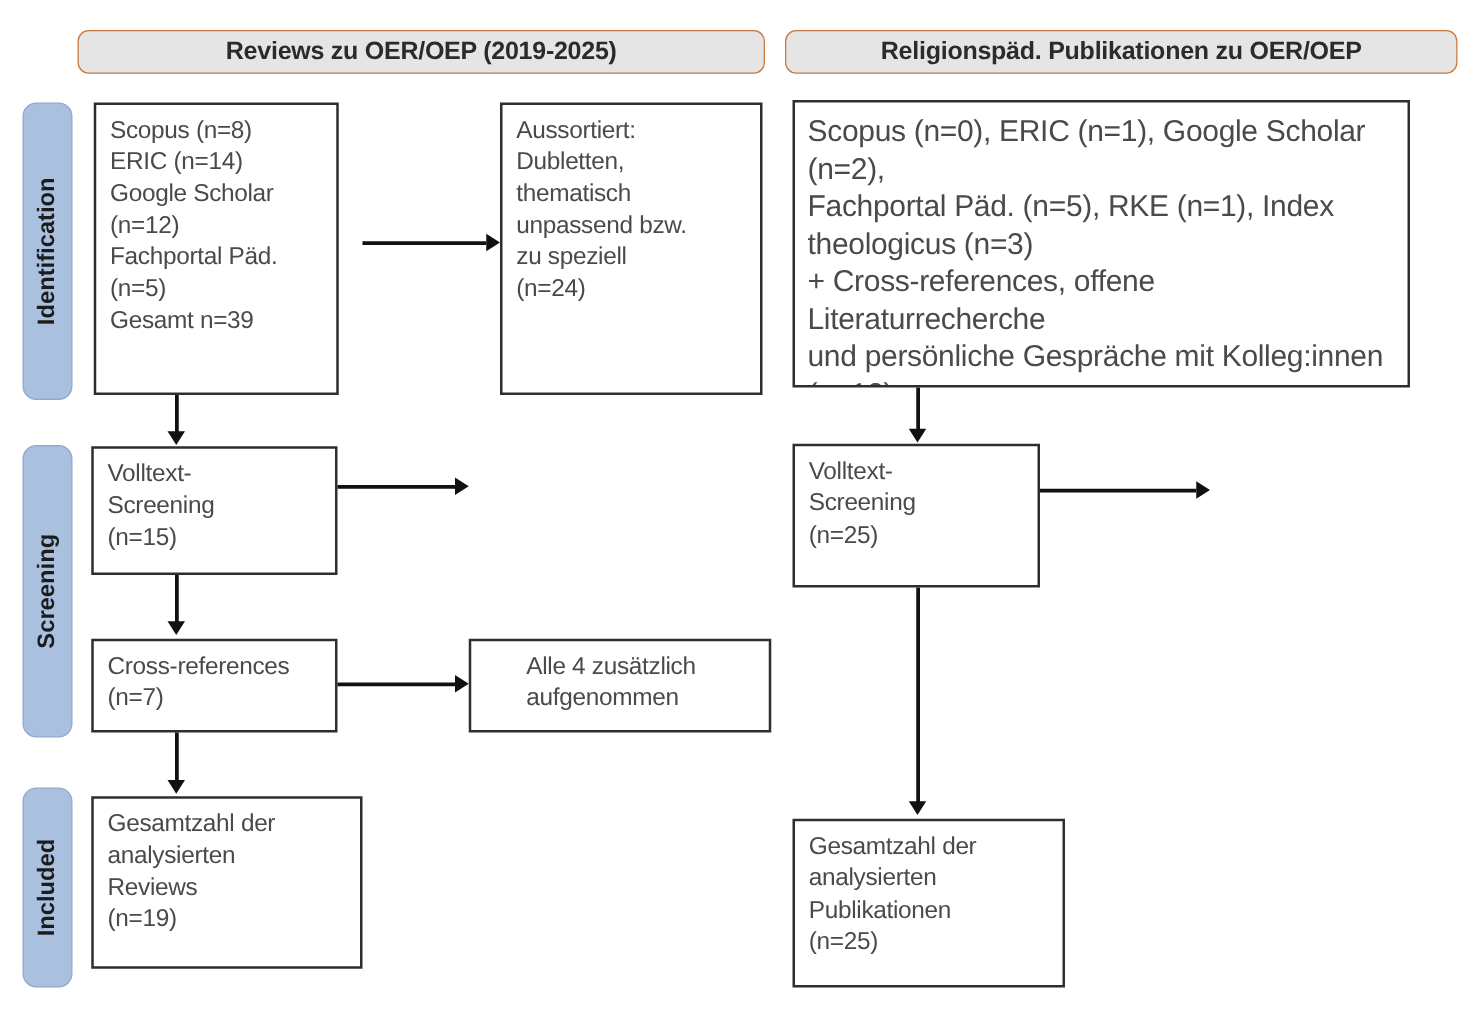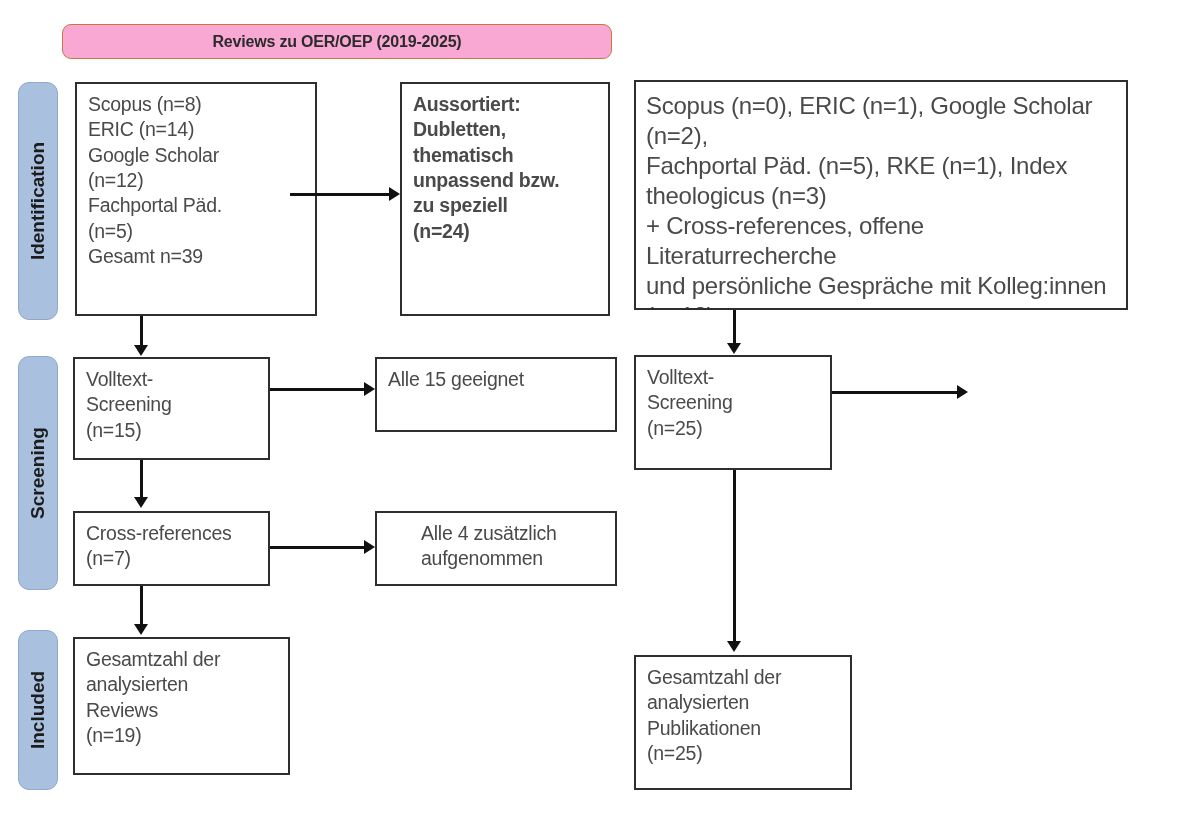--- a/index.html
+++ b/index.html
@@ -12,29 +12,29 @@
     width: 1182px;
     height: 820px;
     background: #ffffff;
     font-family: "Liberation Sans", sans-serif;
     overflow: hidden;
   }
 
   
   .col-header {
     position: absolute;
-    background: #f9a8d4;
+    background: #e5e5e5;
     border: 1px solid #C8783F;
     border-radius: 9px;
     display: flex;
     align-items: center;
     justify-content: center;
     color: #2b2b2b;
     font-weight: bold;
-    font-size: 16px;
+    font-size: 20px;
     letter-spacing: -0.2px;
     box-sizing: border-box;
   }
 
   
   .stage-label {
     position: absolute;
     background: #A9C0DF;
     border: 1px solid #8FA9CC;
     border-radius: 11px;
@@ -94,59 +94,59 @@
     border-left: 11px solid #111111;
   }
 </style>
 </head>
 <body>
 
 <div id="canvas">
 
   <div class="col-header" style="left:62px; top:24px; width:550px; height:35px;">Reviews zu OER/OEP (2019-2025)</div>
 
+  <div class="col-header" style="left:628px; top:24px; width:538px; height:35px;">Religionspäd. Publikationen zu OER/OEP</div>
 
   <div class="stage-label" style="left:18px; top:82px; width:40px; height:238px;">
     <span>Identification</span>
   </div>
 
   <div class="stage-label" style="left:18px; top:356px; width:40px; height:234px;">
     <span>Screening</span>
   </div>
 
   <div class="stage-label" style="left:18px; top:630px; width:40px; height:160px;">
     <span>Included</span>
   </div>
 
-  <div class="box" style="left:75px; top:82px; width:242px; height:234px;">Scopus (n=8)
+  <div class="box" style="left:75px; top:82px; width:196px; height:234px;">Scopus (n=8)
 ERIC (n=14)
 Google Scholar
 (n=12)
 Fachportal Päd.
 (n=5)
 Gesamt n=39</div>
 
-  <div class="box" style="left:400px; top:82px; width:210px; height:234px;font-weight:bold;">Aussortiert:
+  <div class="box" style="left:400px; top:82px; width:210px; height:234px;">Aussortiert:
 Dubletten,
 thematisch
 unpassend bzw.
 zu speziell
 (n=24)</div>
 
   <div class="hline" style="left:290px; top:193px; width:99px;"></div>
   <div class="arrow-right" style="left:389px; top:187px;"></div>
 
   <div class="vline" style="left:140px; top:316px; height:30px;"></div>
   <div class="arrow-down" style="left:134px; top:345px;"></div>
 
   <div class="box" style="left:73px; top:357px; width:197px; height:103px;">Volltext-
 Screening
 (n=15)</div>
 
-  <div class="box" style="left:375px; top:357px; width:242px; height:75px;">Alle 15 geeignet</div>
 
   <div class="hline" style="left:270px; top:388px; width:94px;"></div>
   <div class="arrow-right" style="left:364px; top:382px;"></div>
 
   <div class="vline" style="left:140px; top:460px; height:38px;"></div>
   <div class="arrow-down" style="left:134px; top:497px;"></div>
 
   <div class="box" style="left:73px; top:511px; width:197px; height:75px;">Cross-references
 (n=7)</div>
 

